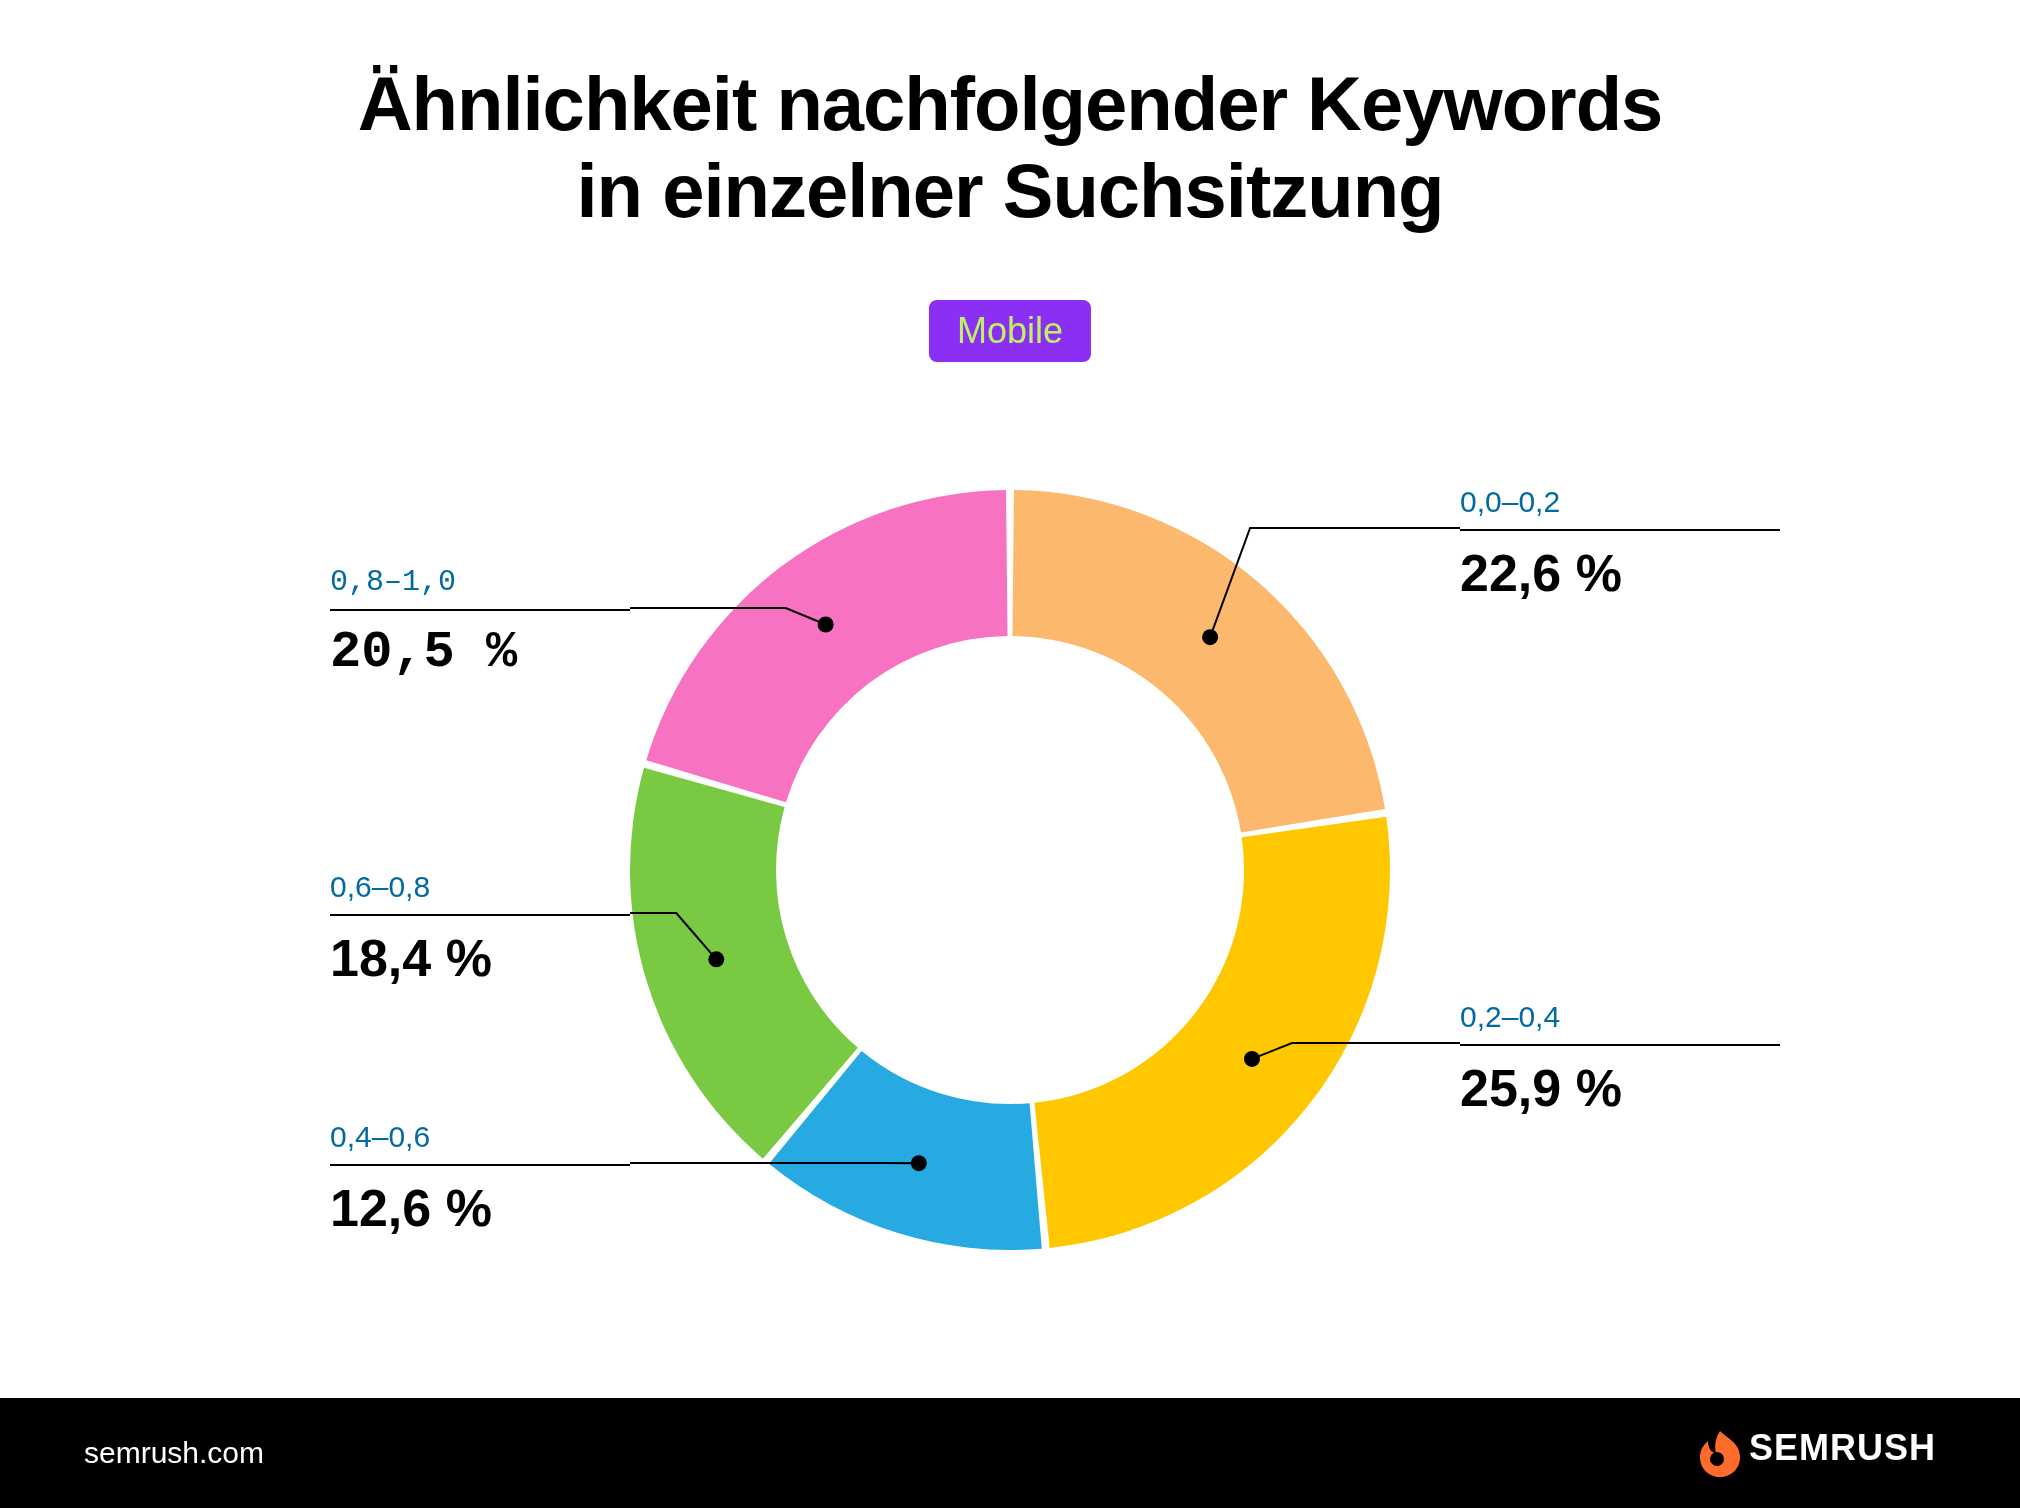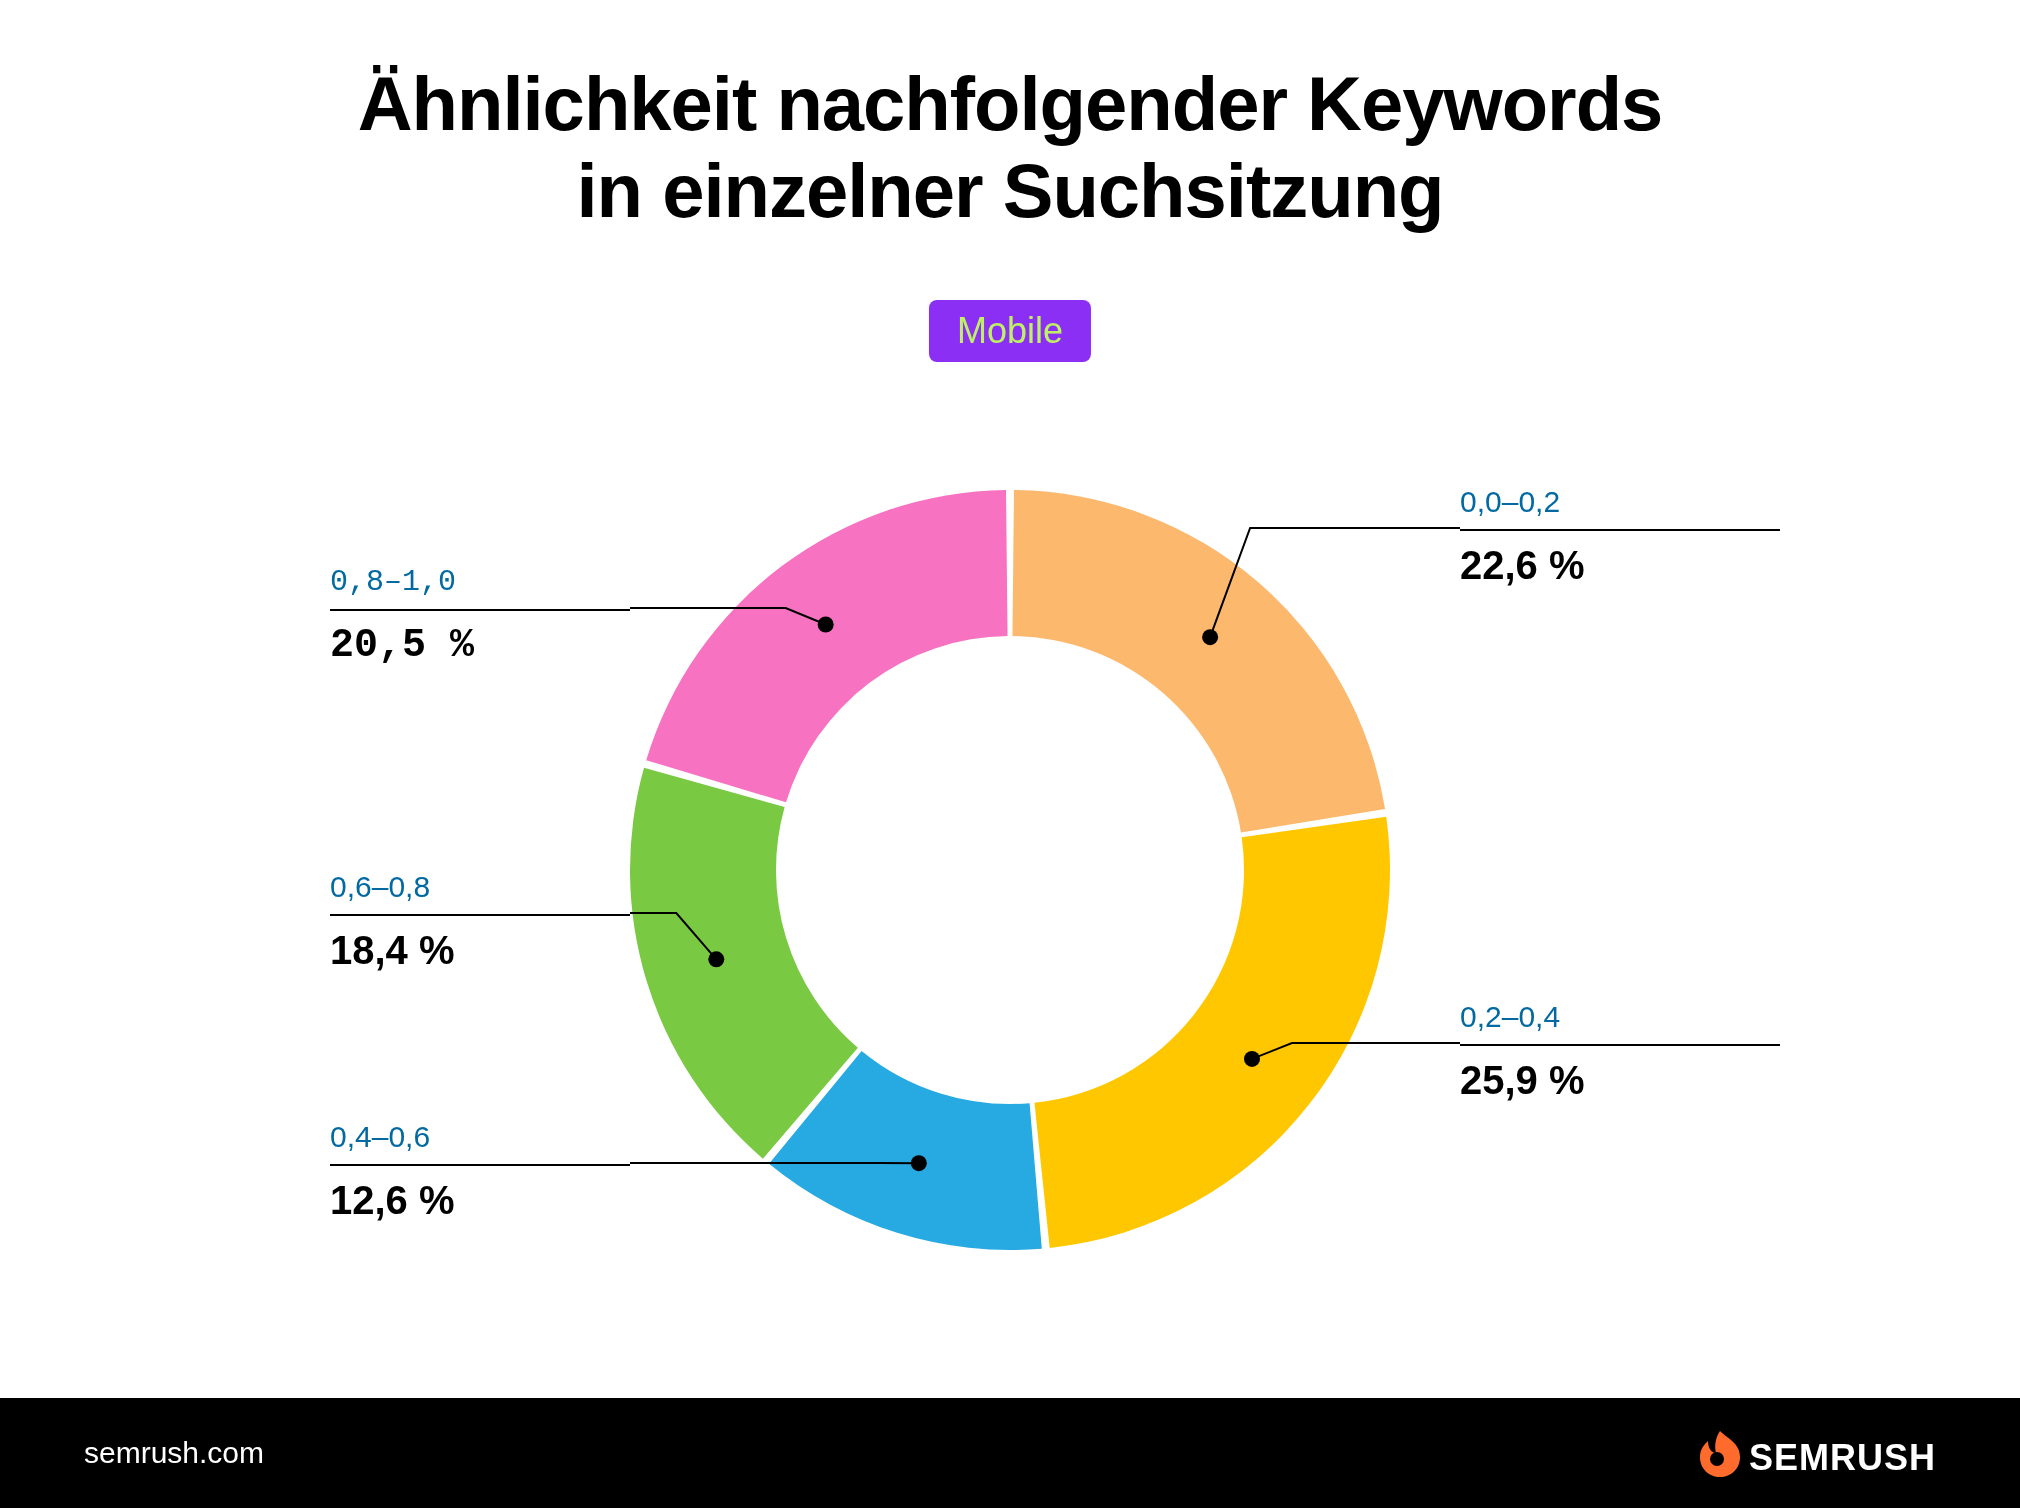--- a/index.html
+++ b/index.html
@@ -63,21 +63,21 @@
     font-weight: 400;
     color: #0369a1;
     padding-bottom: 10px;
   }
   .callout .rule {
     border-top: 2px solid #000;
     margin: 0 0 12px 0;
     width: 100%;
   }
   .callout .value {
-    font-size: 40px;
+    font-size: 52px;
     font-weight: 700;
   }
   .footer {
     position: absolute;
     left: 0;
     bottom: 0;
     width: 2020px;
     height: 110px;
     background: #000000;
     color: #ffffff;
@@ -86,21 +86,21 @@
     justify-content: space-between;
     padding: 4px 84px;
     box-sizing: border-box;
   }
   .footer .site {
     font-size: 30px;
     font-weight: 500;
   }
   .brand {
     display: flex;
-    align-items: flex-end;
+    align-items: flex-start;
     gap: 3px;
   }
   .brand .name {
     font-size: 36px;
     font-weight: 800;
     letter-spacing: 1px;
   }
   .brand svg { display:block; }
 </style>
 </head>

